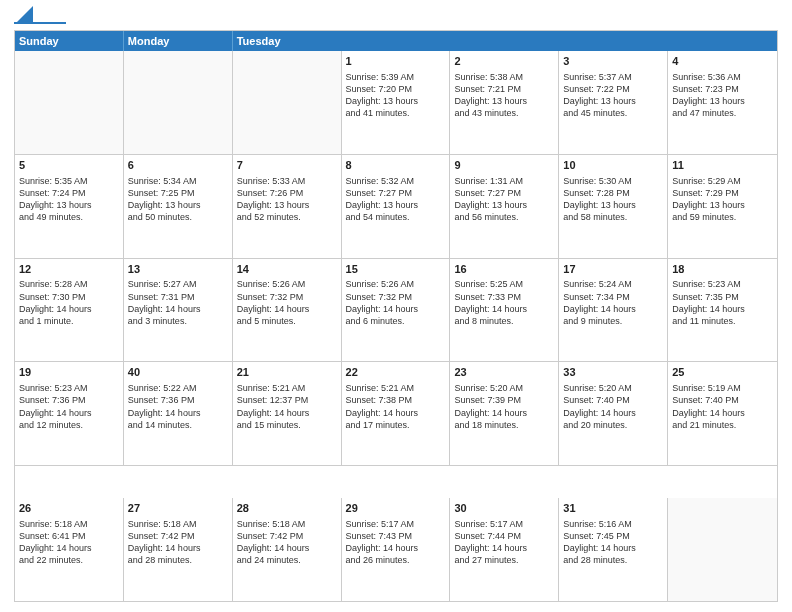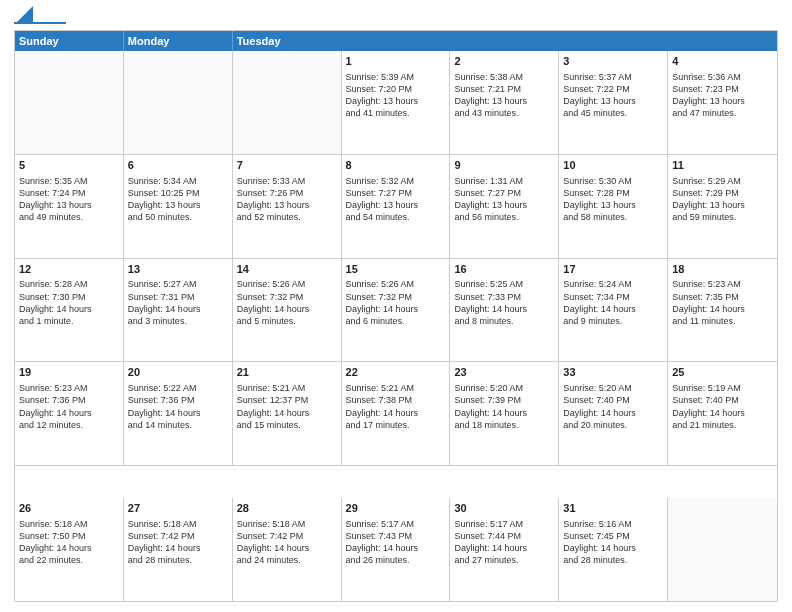--- a/index.html
+++ b/index.html
@@ -164,21 +164,21 @@
           <div class="cal-cell">
             <div class="day-number">5</div>
             <div class="cell-text">Sunrise: 5:35 AM</div>
             <div class="cell-text">Sunset: 7:24 PM</div>
             <div class="cell-text">Daylight: 13 hours</div>
             <div class="cell-text">and 49 minutes.</div>
           </div>
           <div class="cal-cell">
             <div class="day-number">6</div>
             <div class="cell-text">Sunrise: 5:34 AM</div>
-            <div class="cell-text">Sunset: 10:25 PM</div>
+            <div class="cell-text">Sunset: 7:25 PM</div>
             <div class="cell-text">Daylight: 13 hours</div>
             <div class="cell-text">and 50 minutes.</div>
           </div>
           <div class="cal-cell">
             <div class="day-number">7</div>
             <div class="cell-text">Sunrise: 5:33 AM</div>
             <div class="cell-text">Sunset: 7:26 PM</div>
             <div class="cell-text">Daylight: 13 hours</div>
             <div class="cell-text">and 52 minutes.</div>
           </div>
@@ -264,21 +264,21 @@
         </div>
         <div class="cal-row">
           <div class="cal-cell">
             <div class="day-number">19</div>
             <div class="cell-text">Sunrise: 5:23 AM</div>
             <div class="cell-text">Sunset: 7:36 PM</div>
             <div class="cell-text">Daylight: 14 hours</div>
             <div class="cell-text">and 12 minutes.</div>
           </div>
           <div class="cal-cell">
-            <div class="day-number">20</div>
+            <div class="day-number">40</div>
             <div class="cell-text">Sunrise: 5:22 AM</div>
             <div class="cell-text">Sunset: 7:36 PM</div>
             <div class="cell-text">Daylight: 14 hours</div>
             <div class="cell-text">and 14 minutes.</div>
           </div>
           <div class="cal-cell">
             <div class="day-number">21</div>
             <div class="cell-text">Sunrise: 5:21 AM</div>
             <div class="cell-text">Sunset: 12:37 PM</div>
             <div class="cell-text">Daylight: 14 hours</div>
@@ -310,21 +310,21 @@
             <div class="cell-text">Sunrise: 5:19 AM</div>
             <div class="cell-text">Sunset: 7:40 PM</div>
             <div class="cell-text">Daylight: 14 hours</div>
             <div class="cell-text">and 21 minutes.</div>
           </div>
         </div>
         <div class="cal-row">
           <div class="cal-cell">
             <div class="day-number">26</div>
             <div class="cell-text">Sunrise: 5:18 AM</div>
-            <div class="cell-text">Sunset: 7:50 PM</div>
+            <div class="cell-text">Sunset: 6:41 PM</div>
             <div class="cell-text">Daylight: 14 hours</div>
             <div class="cell-text">and 22 minutes.</div>
           </div>
           <div class="cal-cell">
             <div class="day-number">27</div>
             <div class="cell-text">Sunrise: 5:18 AM</div>
             <div class="cell-text">Sunset: 7:42 PM</div>
             <div class="cell-text">Daylight: 14 hours</div>
             <div class="cell-text">and 28 minutes.</div>
           </div>

